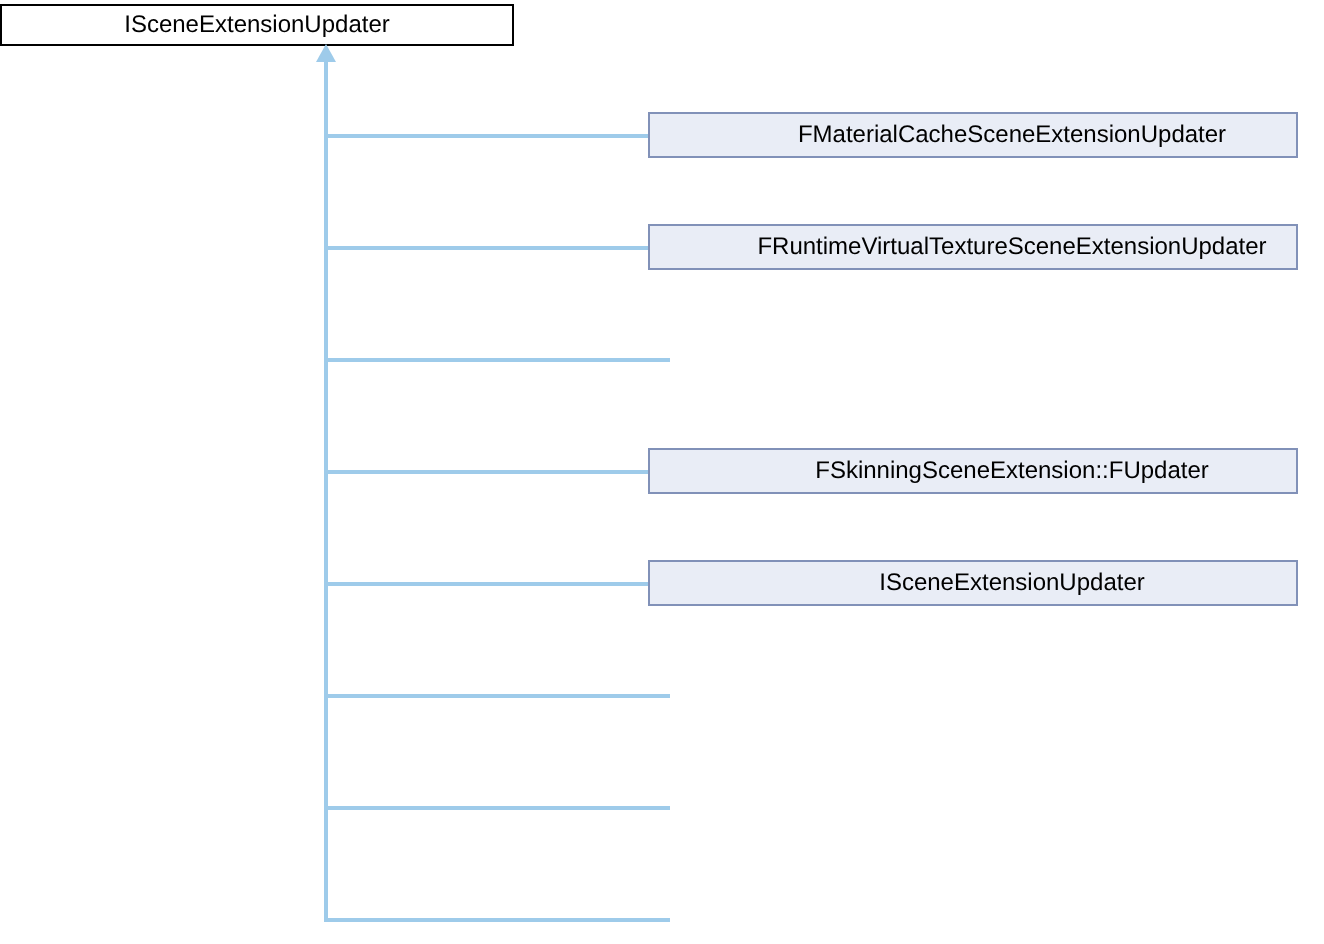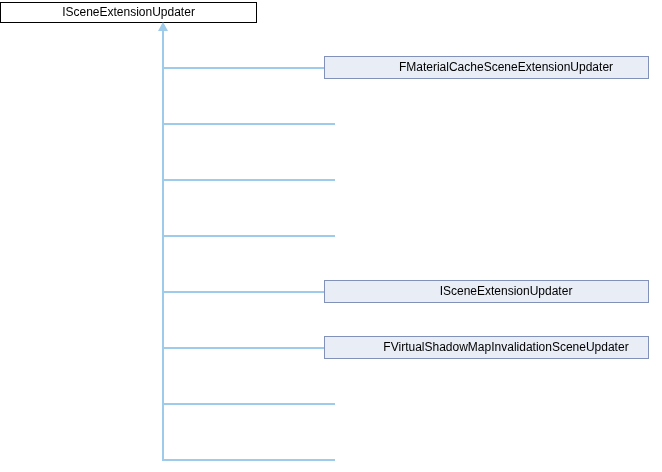--- a/index.html
+++ b/index.html
@@ -87,22 +87,23 @@
   <div class="hline" style="top:123px"></div>
   <div class="hline" style="top:179px"></div>
   <div class="hline" style="top:235px"></div>
   <div class="hline" style="top:291px"></div>
   <div class="hline" style="top:347px"></div>
   <div class="hline" style="top:403px"></div>
   <div class="hline" style="top:459px"></div>
 
   <div class="node child-node" style="top:56px">FMaterialCacheSceneExtensionUpdater</div>
 
+  <div class="node child-node" style="top:112px">FRuntimeVirtualTextureSceneExtensionUpdater</div>
 
 
+  <div class="node child-node" style="top:224px">FSkinningSceneExtension::FUpdater</div>
 
   <div class="node child-node" style="top:280px">ISceneExtensionUpdater</div>
 
-  <div class="node child-node" style="top:336px">FVirtualShadowMapInvalidationSceneUpdater</div>
 
 
 
 </div>
 
 </body></html>

